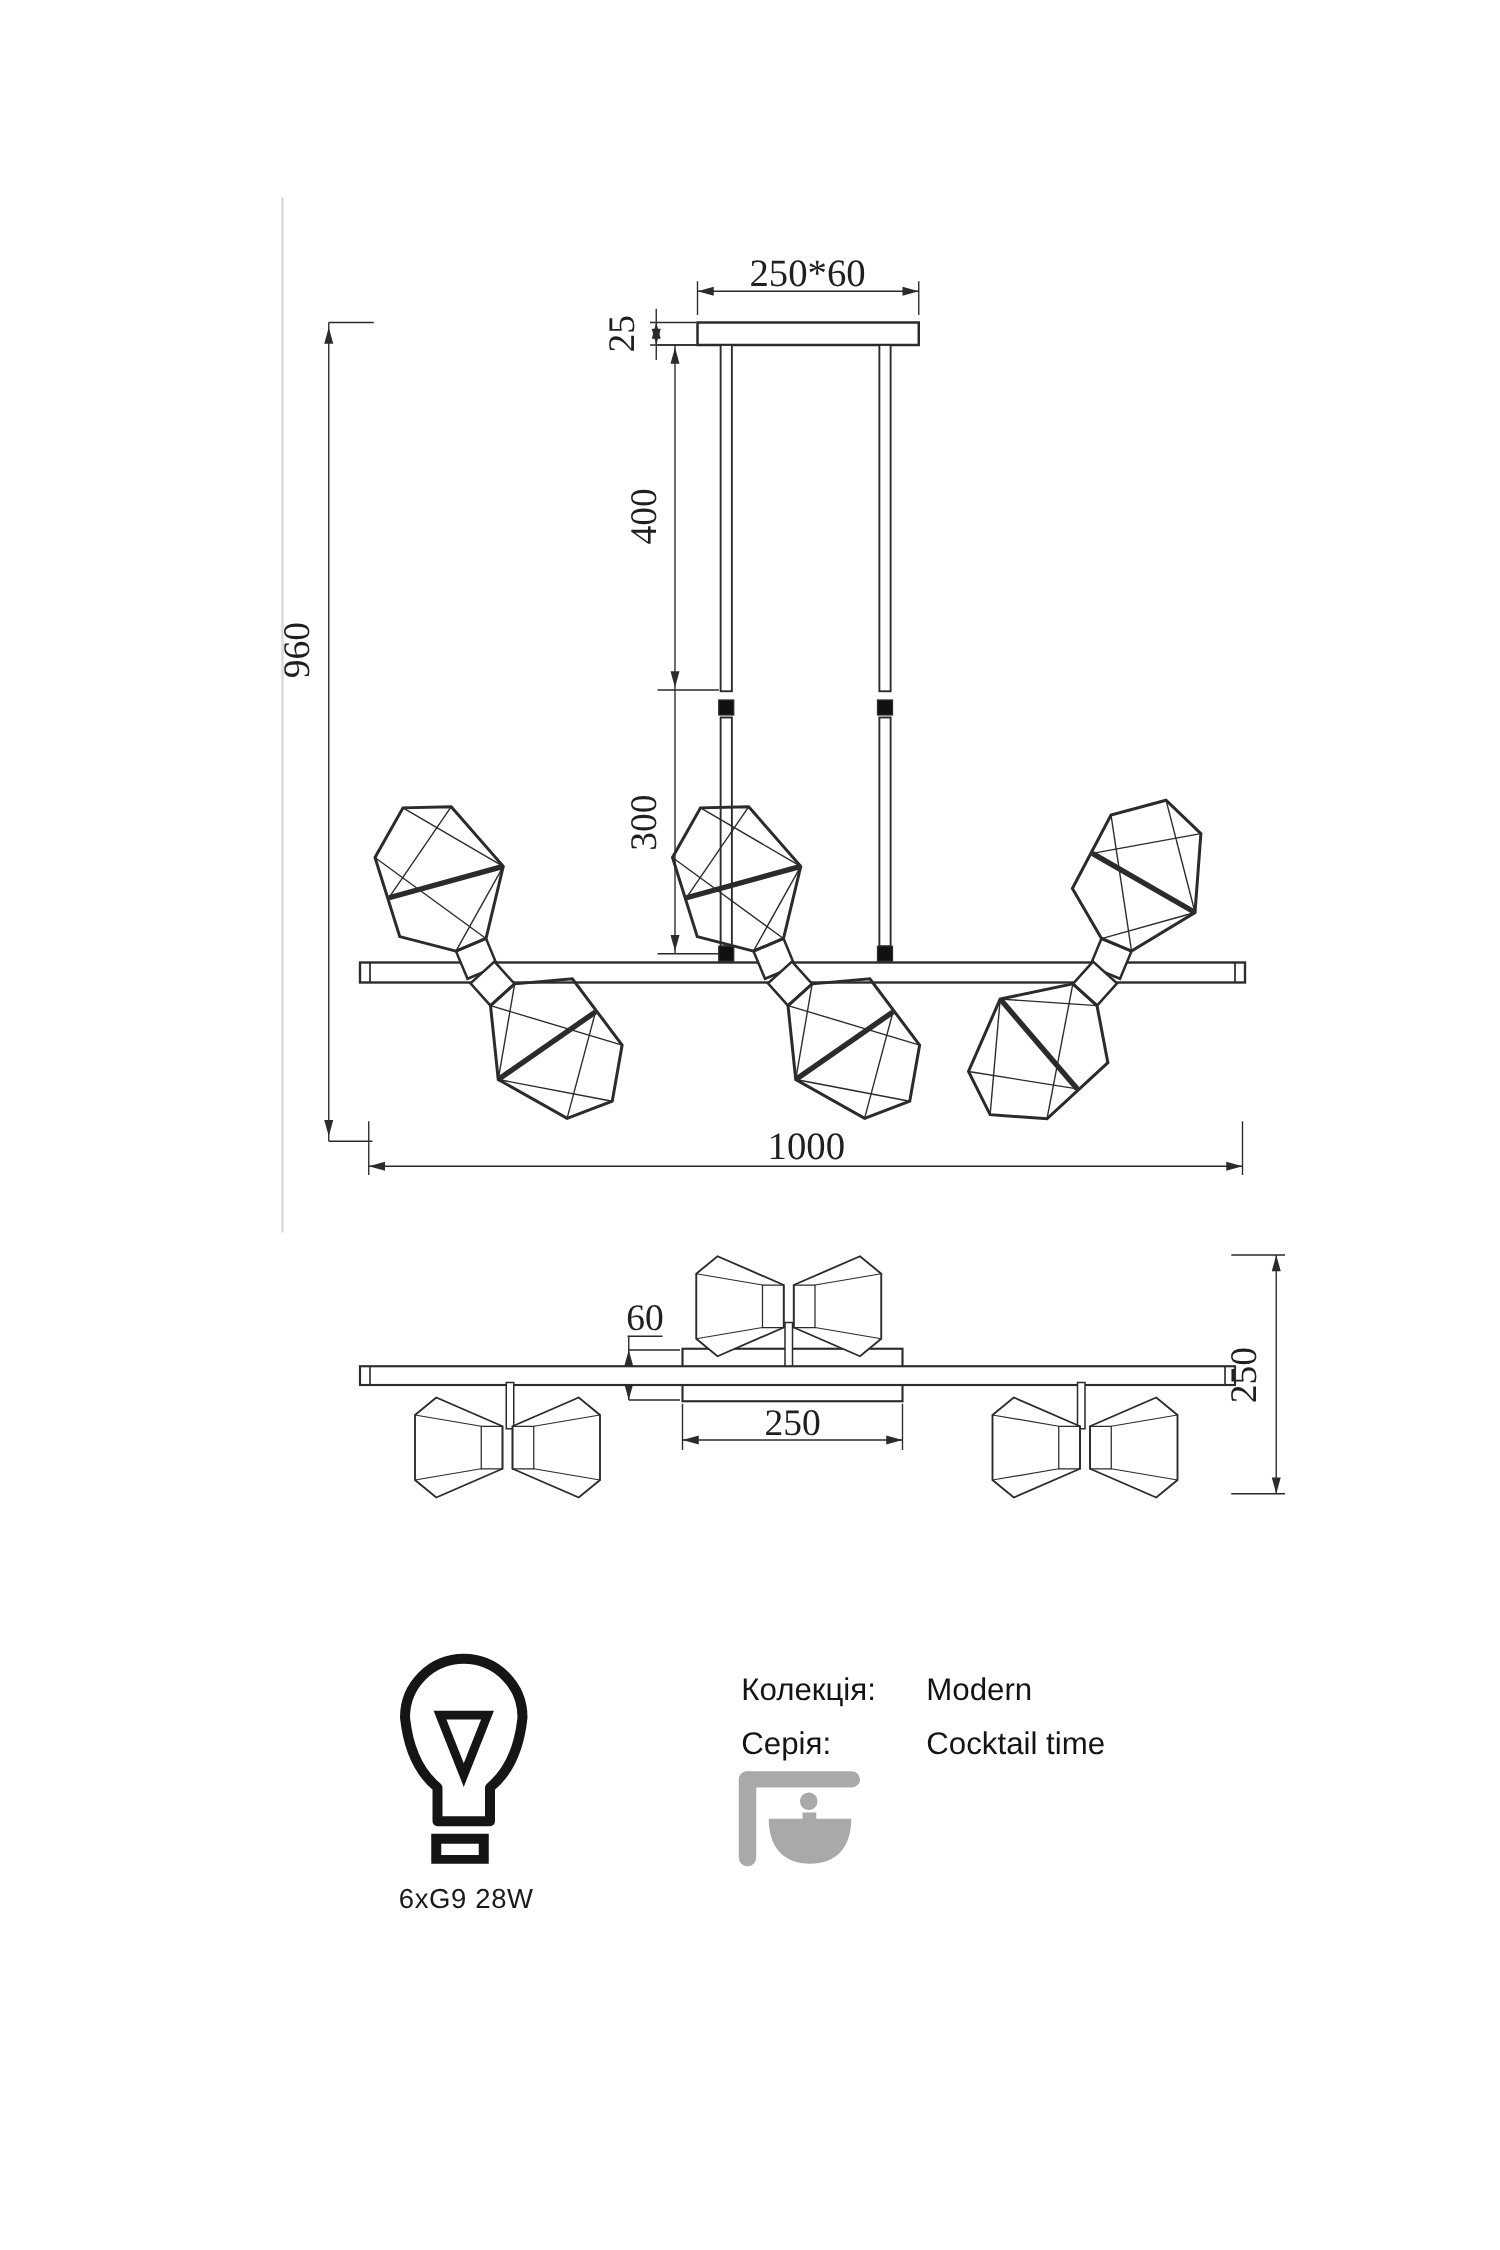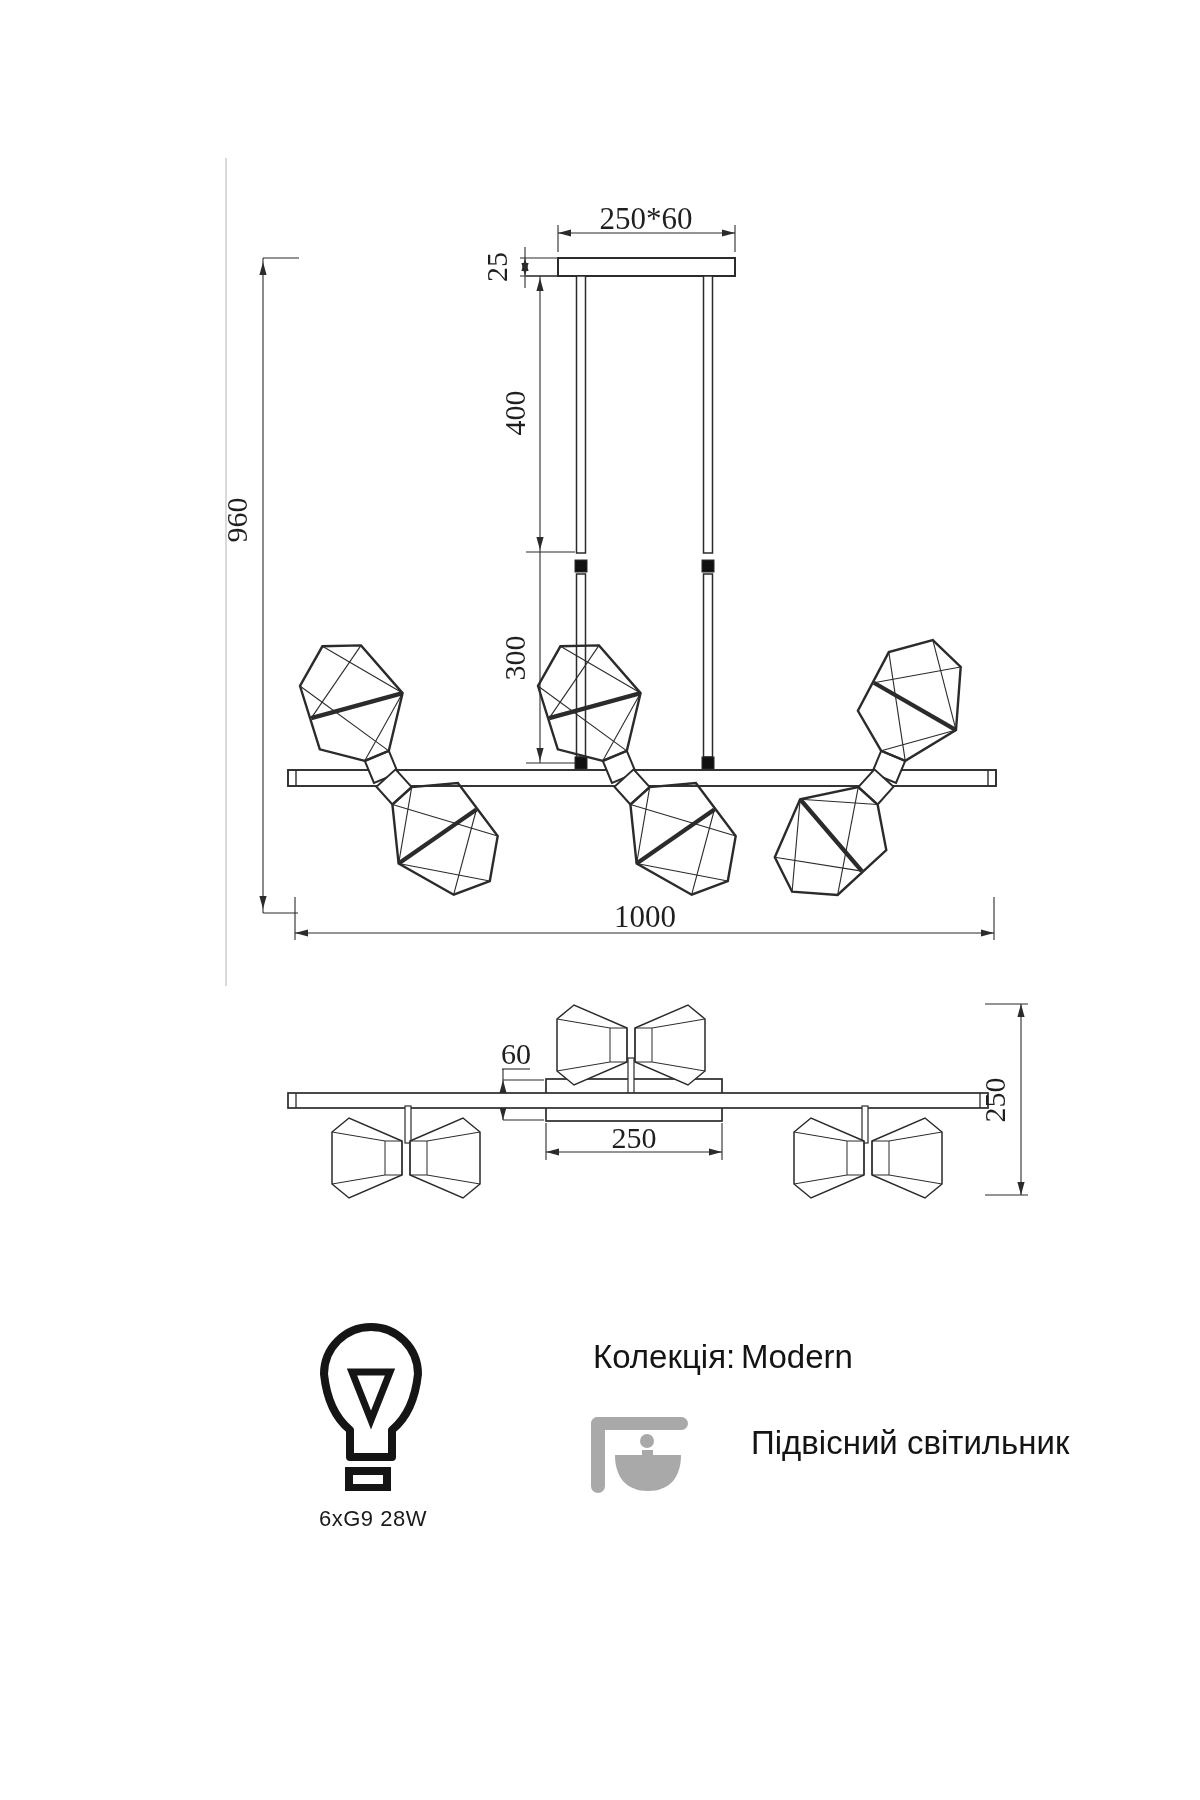--- a/index.html
+++ b/index.html
@@ -2,21 +2,21 @@
 <html><head>
 <meta charset="utf-8">
 <style>
   html,body{margin:0;padding:0;background:#ffffff;}
   #page{position:relative;width:1200px;height:1800px;background:#ffffff;overflow:hidden;
         font-family:"Liberation Sans",sans-serif;margin-left:38px;}
   svg text{font-family:"Liberation Serif",serif;fill:#1f1f1f;}
   .dimtxt{font-size:30px;}
   .dimtxt-big{font-size:31px;}
   #edge-line{position:absolute;left:187px;top:158px;width:2px;height:828px;background:#cdcdcd;opacity:.75;}
-  .info-row{position:absolute;left:555px;white-space:nowrap;font-size:33px;color:#141414;display:flex;}
+  .info-row{position:absolute;left:555px;white-space:nowrap;font-size:25px;color:#141414;display:flex;}
   .info-label{display:inline-block;width:148px;}
   .spec-label{position:absolute;left:281px;top:1506px;font-size:22px;color:#1a1a1a;letter-spacing:.5px;}
   .abs{position:absolute;}
 </style>
 </head>
 <body>
 
 <div id="page">
 
   <div id="edge-line"></div>
@@ -176,22 +176,23 @@
     <rect x="32" y="159" width="46" height="24" fill="#151515"></rect>
     <rect x="40" y="167" width="30" height="9" fill="#ffffff"></rect>
   </svg>
 
   <div class="spec-label">6xG9 28W</div>
 
   <div class="info-row" style="top:1338px;">
     <span class="info-label">Колекція:</span>
     <span>Modern</span>
   </div>
-  <div class="info-row" style="top:1424px;">
-    <span style="margin-left:158px;">Підвісний світильник</span>
+  <div class="info-row" style="top:1381px;">
+    <span class="info-label">Серія:</span>
+    <span>Cocktail time</span>
   </div>
 
   <svg class="abs" style="left:545px;top:1408px;" width="112" height="92" viewBox="0 0 112 92">
     <g fill="#a9a9a9">
       <rect x="8" y="9" width="97" height="13" rx="6.5"></rect>
       <rect x="8" y="9" width="14" height="76" rx="7"></rect>
       <circle cx="64" cy="33" r="7"></circle>
       <rect x="59" y="42" width="11" height="9"></rect>
       <path d="M32,47 L98,47 C98,70 86,83 65,83 C44,83 32,70 32,47 Z"></path>
     </g>

